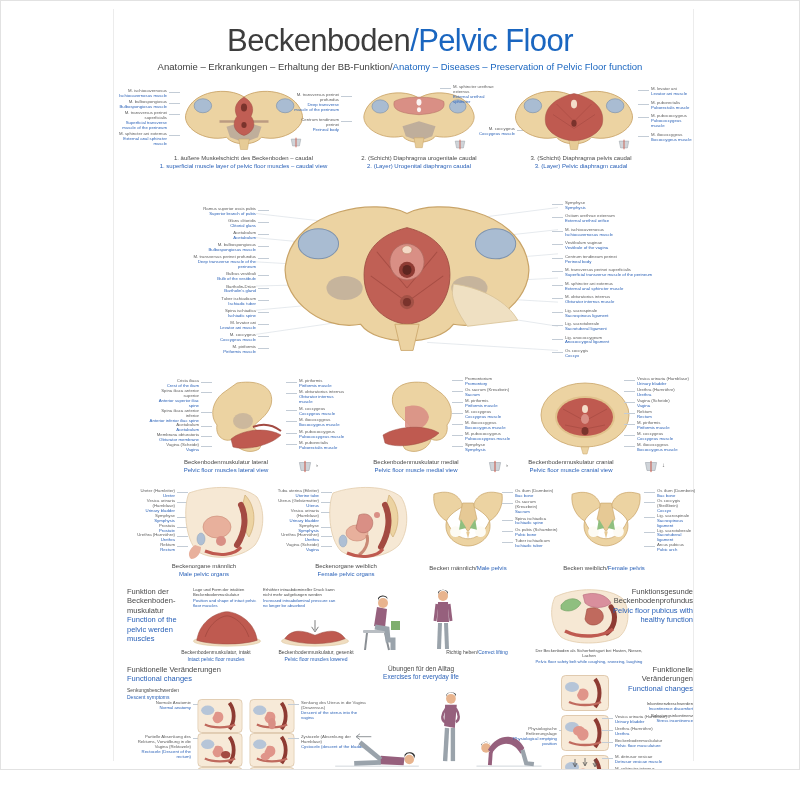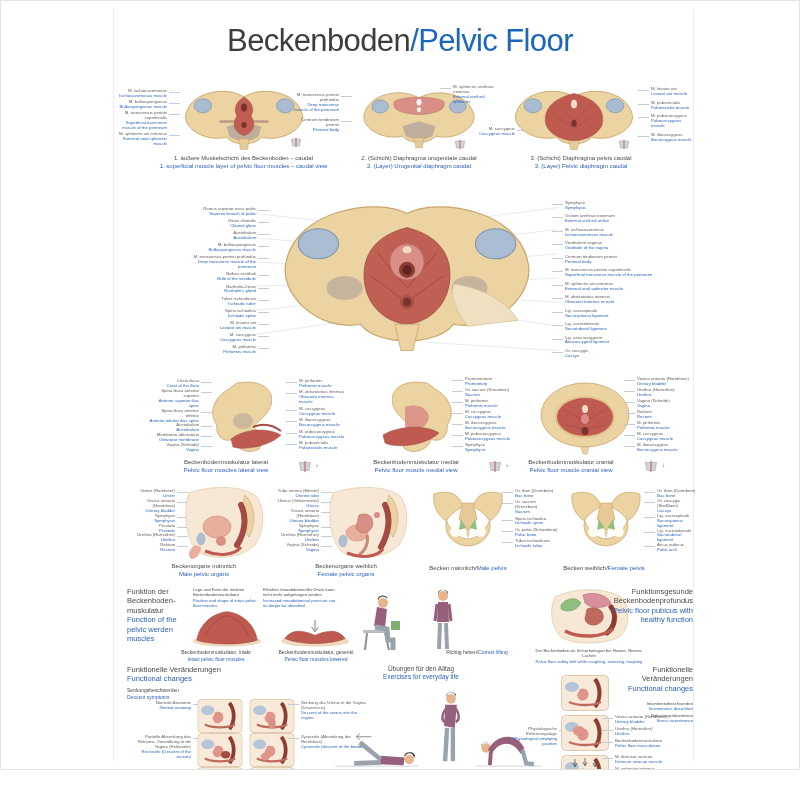--- a/index.html
+++ b/index.html
@@ -73,20 +73,23 @@
         <path d="M40,36 l6,10 l-8,2 Z" fill="#8fbf7f"></path>
         <path d="M56,36 l-6,10 l8,2 Z" fill="#8fbf7f"></path>
         <path d="M46,50 h4 l-2,8 Z" fill="#e6c995"></path>
       </symbol>
     </defs>
   </svg>
 
   <div class="abs title">
     <span class="de">Beckenboden</span><span class="en">/Pelvic Floor</span>
   </div>
+  <div class="abs subtitle">
+    <span class="de">Anatomie – Erkrankungen – Erhaltung der BB-Funktion/</span><span class="en">Anatomy – Diseases – Preservation of Pelvic Floor function</span>
+  </div>
 
   <div class="abs col col-r" style="left:116px;top:88px;width:50px;height:58px;">
 
   <div class="lbl">
         <span class="de">M. ischiocavernosus</span>
         <span class="en">Ischiocavernosus muscle</span>
       </div>
       <div class="lbl">
         <span class="de">M. bulbospongiosus</span>
         <span class="en">Bulbospongiosus muscle</span>

